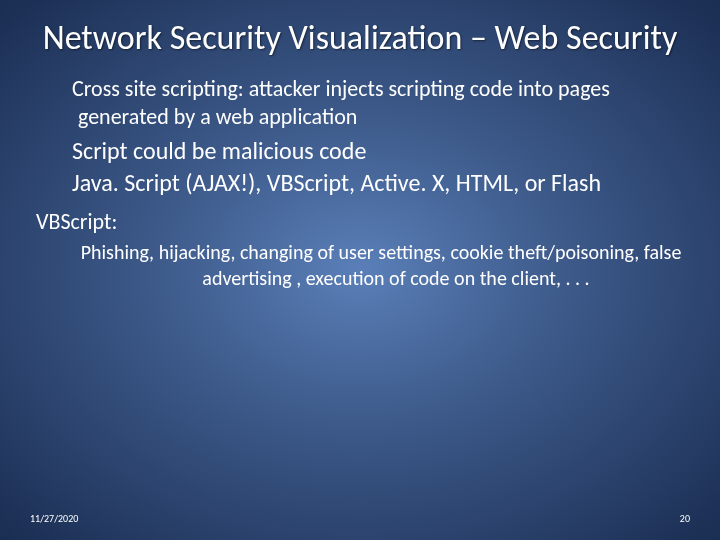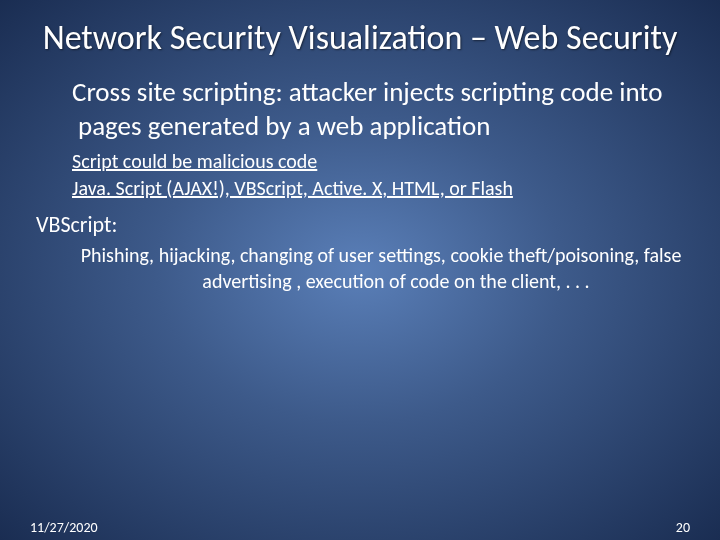--- a/index.html
+++ b/index.html
@@ -21,57 +21,56 @@
   }
   .title {
     text-align: center;
     font-size: 34px;
     line-height: 1.15;
     margin: 0 0 18px 0;
     font-weight: 400;
     text-shadow: 1px 1px 2px rgba(0,0,0,0.5);
   }
   .body-text {
-    font-size: 27px;
+    font-size: 22px;
     line-height: 1.25;
     margin: 0 0 6px 0;
     padding-left: 6px;
     text-indent: -6px;
   }
   .body-text.indent {
     padding-left: 48px;
   }
   .sub-text {
-    font-size: 20px;
+    font-size: 24px;
     line-height: 1.25;
     margin: 2px 0 2px 0;
     padding-left: 42px;
-    text-decoration: underline;
   }
   .threats-label {
     font-size: 22px;
     margin: 10px 0 4px 0;
     padding-left: 6px;
   }
   .threats-body {
     font-size: 20px;
     line-height: 1.3;
     padding-left: 72px;
     text-indent: -30px;
     margin: 0;
     text-align: center;
   }
   .footer {
     position: absolute;
-    bottom: 4px;
+    bottom: 15px;
     left: 30px;
     right: 30px;
     display: flex;
     justify-content: space-between;
-    font-size: 14px;
+    font-size: 10px;
   }
 </style>
 </head>
 <body>
 
 <div class="slide">
   <h1 class="title">Network Security Visualization – Web Security</h1>
 
   <p class="body-text indent">Cross site scripting: attacker injects scripting code into pages generated by a web application</p>
 

